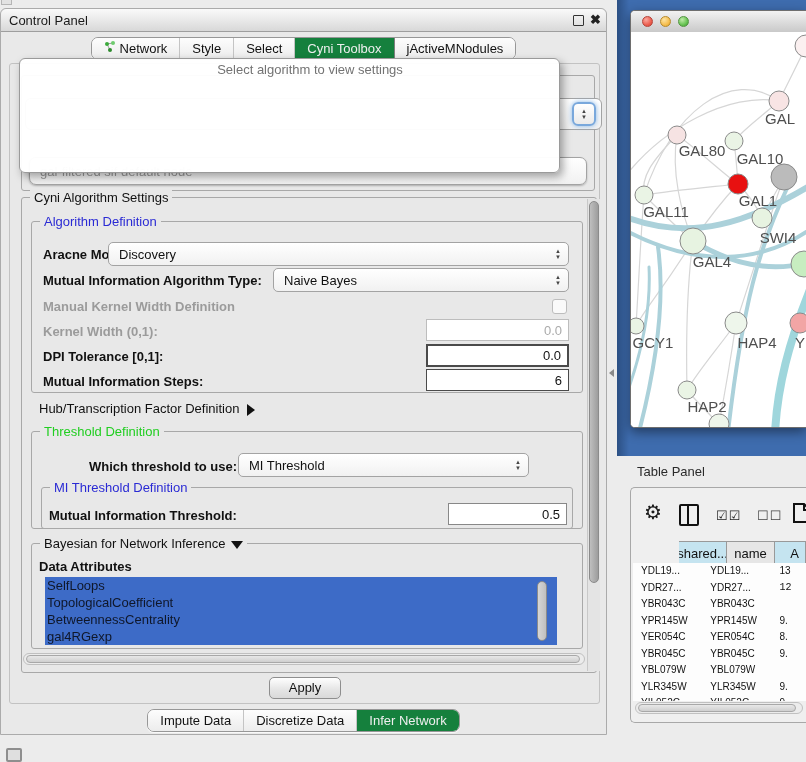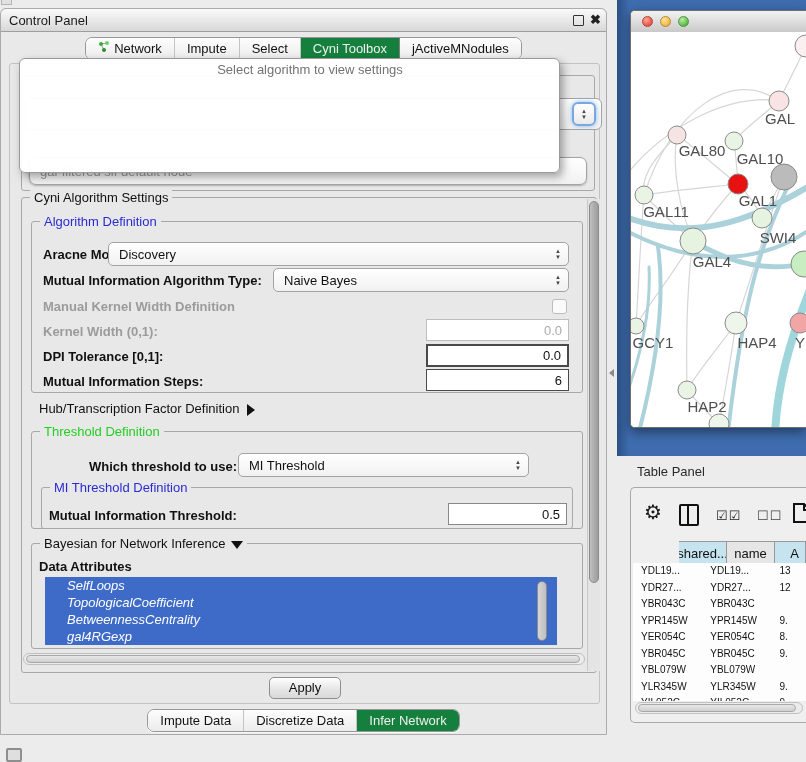--- a/index.html
+++ b/index.html
@@ -32,21 +32,21 @@
   .checkbox{position:absolute;width:13px;height:13px;border:1px solid #BDBDBD;border-radius:3px;background:#FAFAFA;}
   .tri-right{display:inline-block;width:0;height:0;border-left:8px solid #111;border-top:6px solid transparent;border-bottom:6px solid transparent;margin-left:8px;vertical-align:middle;}
   .tri-down{display:inline-block;width:0;height:0;border-top:8px solid #111;border-left:6px solid transparent;border-right:6px solid transparent;margin-left:6px;vertical-align:middle;}
   
   .dd-popup{position:absolute;left:18px;top:49px;width:541px;height:115px;background:rgba(255,255,255,.97);border:1px solid #9A9A9A;border-radius:6px;box-shadow:3px 4px 9px rgba(0,0,0,.35);box-sizing:border-box;padding-top:2px;z-index:5;}
   .dd-placeholder{height:17px;line-height:17px;text-align:center;color:#737373;font-size:13px;padding-left:41px;}
   .dd-item{height:15.6px;line-height:15.6px;padding-left:4px;font-size:13px;color:#000;white-space:nowrap;}
   .dd-item.sel{font-weight:bold;}
   
   .attr-list{position:absolute;background:#FFF;overflow:hidden;}
-  .attr-item{height:17px;line-height:17px;background:#3D6BC7;color:#ffffff;padding-left:22px;font-size:13px;font-style:italic;}
+  .attr-item{height:17px;line-height:17px;background:#3D6BC7;color:#0f172a;padding-left:2px;font-size:13px;}
   
   .v-track{position:absolute;background:#E4E4E4;border-left:1px solid #C8C8C8;box-sizing:border-box;}
   .v-thumb{position:absolute;background:linear-gradient(to right,#BFBFBF,#9D9D9D);border:1px solid #8B8B8B;border-radius:6px;box-sizing:border-box;}
   .h-scroll{position:absolute;background:#ECECEC;border:1px solid #C0C0C0;border-radius:6px;box-sizing:border-box;}
   .h-thumb{position:absolute;top:1px;bottom:1px;background:linear-gradient(#E8E8E8,#CFCFCF);border:1px solid #A8A8A8;border-radius:6px;box-sizing:border-box;}
   .apply-btn{position:absolute;left:268px;top:668px;width:72px;height:22px;background:linear-gradient(#FEFEFE,#E6E6E6 55%,#D9D9D9);border:1px solid #8E8E8E;border-radius:5px;box-sizing:border-box;text-align:center;line-height:20px;font-size:13px;}
   
   .desktop-blue{position:absolute;left:617px;top:0;width:189px;height:456px;background:linear-gradient(to right,#2C5084 0px,#3E6CAE 12px);}
   .splitter-handle{position:absolute;left:609px;top:369px;width:0;height:0;border-right:5px solid #8A8A8A;border-top:4px solid transparent;border-bottom:4px solid transparent;}
   .net-window{position:absolute;left:630px;top:10px;width:176px;height:418px;border:1px solid #6E6E6E;border-right:none;border-radius:5px 0 0 5px;box-sizing:border-box;box-shadow:0 4px 12px rgba(0,0,0,.45);background:#FFF;overflow:hidden;}
@@ -94,21 +94,21 @@
             <span><svg width="12" height="12" viewBox="0 0 12 12">
                 <line x1="3" y1="3" x2="9" y2="2" stroke="#9A9A9A"></line>
                 <line x1="3" y1="3" x2="6" y2="9" stroke="#9A9A9A"></line>
                 <circle cx="3" cy="3" r="2" fill="#3BAA3B"></circle>
                 <circle cx="9" cy="2" r="2" fill="#6FCC6F"></circle>
                 <circle cx="6" cy="9" r="2" fill="#2E8B2E"></circle>
               </svg></span>
             <span>Network</span>
           </div>
           <div class="seg">
-            <span>Impute</span>
+            <span>Style</span>
           </div>
           <div class="seg">
             <span>Select</span>
           </div>
           <div class="seg seg-sel">
             <span>Cyni Toolbox</span>
           </div>
           <div class="seg">
             <span>jActiveMNodules</span>
           </div>
@@ -309,21 +309,21 @@
       </div>
     <div class="tp-rows" id="tp-rows">
         <div class="tp-row">
           <div class="tp-cell" style="width: 75px; padding-left: 8px;">YDL19...</div>
           <div class="tp-cell" style="width: 77px; padding-left: 10px;">YDL19...</div>
           <div class="tp-cell" style="width: 40px; padding-left: 10px;">13</div>
         </div>
         <div class="tp-row">
           <div class="tp-cell" style="width: 75px; padding-left: 8px;">YDR27...</div>
           <div class="tp-cell" style="width: 77px; padding-left: 10px;">YDR27...</div>
-          <div class="tp-cell" style="width: 40px; padding-left: 10px;">12</div>
+          <div class="tp-cell" style="width: 40px; padding-left: 10px; font-family: Liberation Mono, monospace;">12</div>
         </div>
         <div class="tp-row">
           <div class="tp-cell" style="width: 75px; padding-left: 8px;">YBR043C</div>
           <div class="tp-cell" style="width: 77px; padding-left: 10px;">YBR043C</div>
           <div class="tp-cell" style="width: 40px; padding-left: 10px;"></div>
         </div>
         <div class="tp-row">
           <div class="tp-cell" style="width: 75px; padding-left: 8px;">YPR145W</div>
           <div class="tp-cell" style="width: 77px; padding-left: 10px;">YPR145W</div>
           <div class="tp-cell" style="width: 40px; padding-left: 10px;">9.</div>

